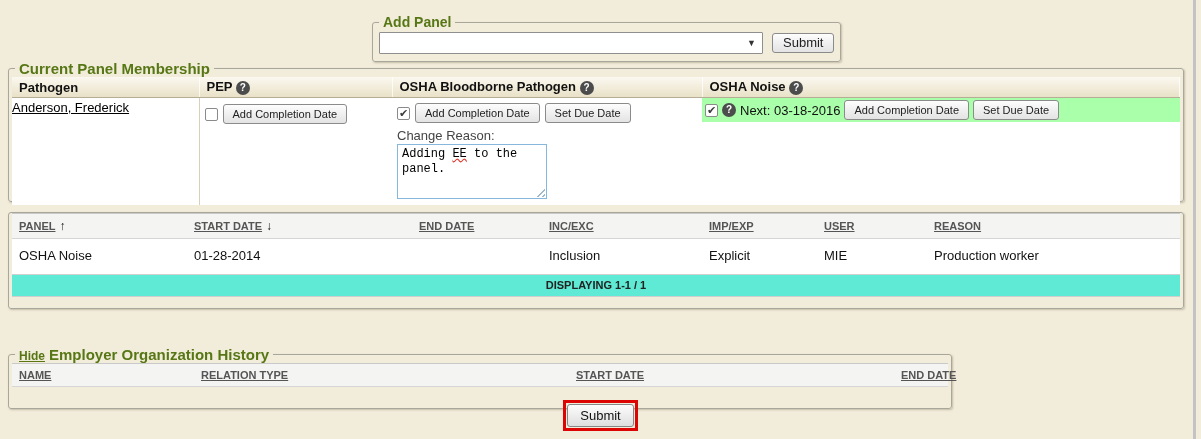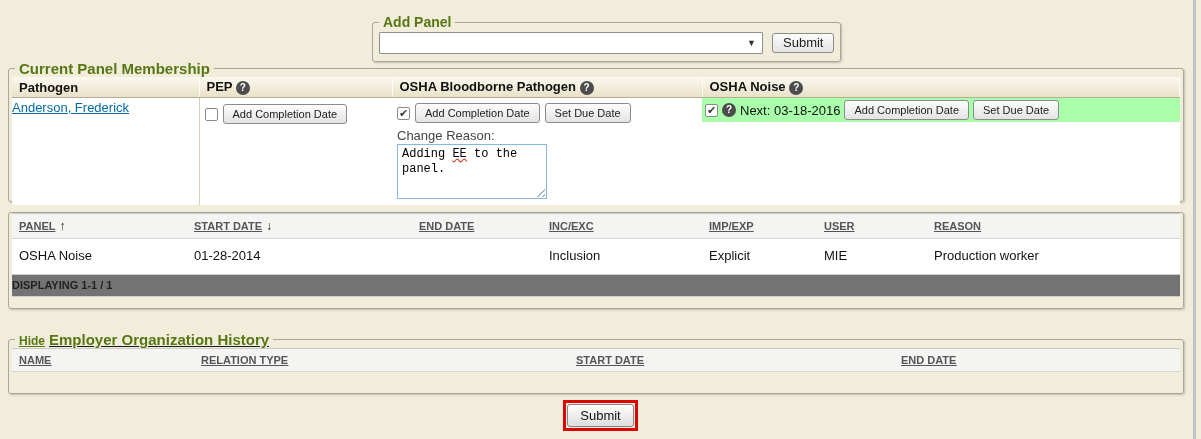--- a/index.html
+++ b/index.html
@@ -67,21 +67,21 @@
   table.cpm { width:100%; border-collapse:collapse; table-layout:fixed; }
   table.cpm th {
     font-size:13px; font-weight:bold; text-align:left;
     padding:2px 7px; color:#111;
     background:linear-gradient(#fbf8f0,#e9e1c7);
     border-bottom:1px solid #b5ad95;
     border-right:1px solid rgba(255,255,255,.75);
   }
   table.cpm td { vertical-align:top; background:#fff; padding:0; height:96px; }
   td.emp-cell { background:#ebe3ca; border-right:1px solid #d8d0b8; padding:3px 7px; }
-  .emp-link { color:#0369a1; font-size:13px; text-decoration:underline; cursor:pointer; }
+  .emp-link { color:#000000; font-size:13px; text-decoration:underline; cursor:pointer; }
   .cell-pad { padding:6px 5px; }
   .ctrl-row { display:flex; align-items:center; gap:5px; }
   .reason-label { font-size:13px; color:#454545; margin:5px 0 1px 0; }
   .fake-ta {
     position:relative; width:150px; height:55px;
     background:#fff; border:1px solid #86b8dd;
     font-family:Liberation Mono, monospace; font-size:12px; line-height:15px;
     color:#000; padding:2px 4px; white-space:pre-wrap; cursor:text; overflow:hidden;
   }
   .fake-ta .misspell { text-decoration:underline wavy #e03a2f; text-decoration-skip-ink:none; }
@@ -92,36 +92,36 @@
     cursor:nwse-resize;
   }
   .noise-band {
     display:flex; align-items:center; gap:4px;
     background:#aaffaa; padding:2px 3px; margin:0;
   }
   .noise-next { font-size:13px; color:#111; white-space:nowrap;text-align:center; }
 
   
   #fs-pmh { left:8px; top:212px; width:1176px; height:97px; }
-  #fs-eoh { left:8px; top:331px; width:1176px; height:63px;text-decoration:underline; }
+  #fs-eoh { left:8px; top:346px; width:944px; height:63px; }
   table.hist { width:100%; border-collapse:collapse; table-layout:fixed;border-radius:25px; }
   table.hist th {
     font-size:11px; font-weight:bold; color:#555; text-align:left;
     padding:5px 7px; background:#f4f4f2;
     border-top:1px solid #c9c9c9; border-bottom:1px solid #d6d6d6;
     white-space:nowrap;
   }
   table.hist th .col-label { text-decoration:underline; cursor:pointer; }
   table.hist th .sort { color:#111; font-size:12px; margin-left:4px; text-decoration:none; }
   table.hist td {
     font-size:13px; color:#111; background:#fff;
     padding:9px 7px 11px 7px; white-space:nowrap; overflow:hidden;
   }
   tr.foot td {
-    background:#737373; font-size:11px; font-weight:bold; color:#222;
+    background:#5eead4; text-align:center; font-size:11px; font-weight:bold; color:#222;
     border-top:1px solid #cfcfcf; border-bottom:1px solid #cfcfcf;
     padding:4px 0 5px 0;
   }
 
   
   #bottom-submit { position:absolute; left:0; top:400px; width:100%; text-align:center; }
   .red-box { display:inline-block; border:3px solid #dd0503; padding:1px; background:transparent; }
   .submit-btn {
     font-size:13px; padding:3px 12px; color:#111;
     background:linear-gradient(#fdfdfd,#dedede);

